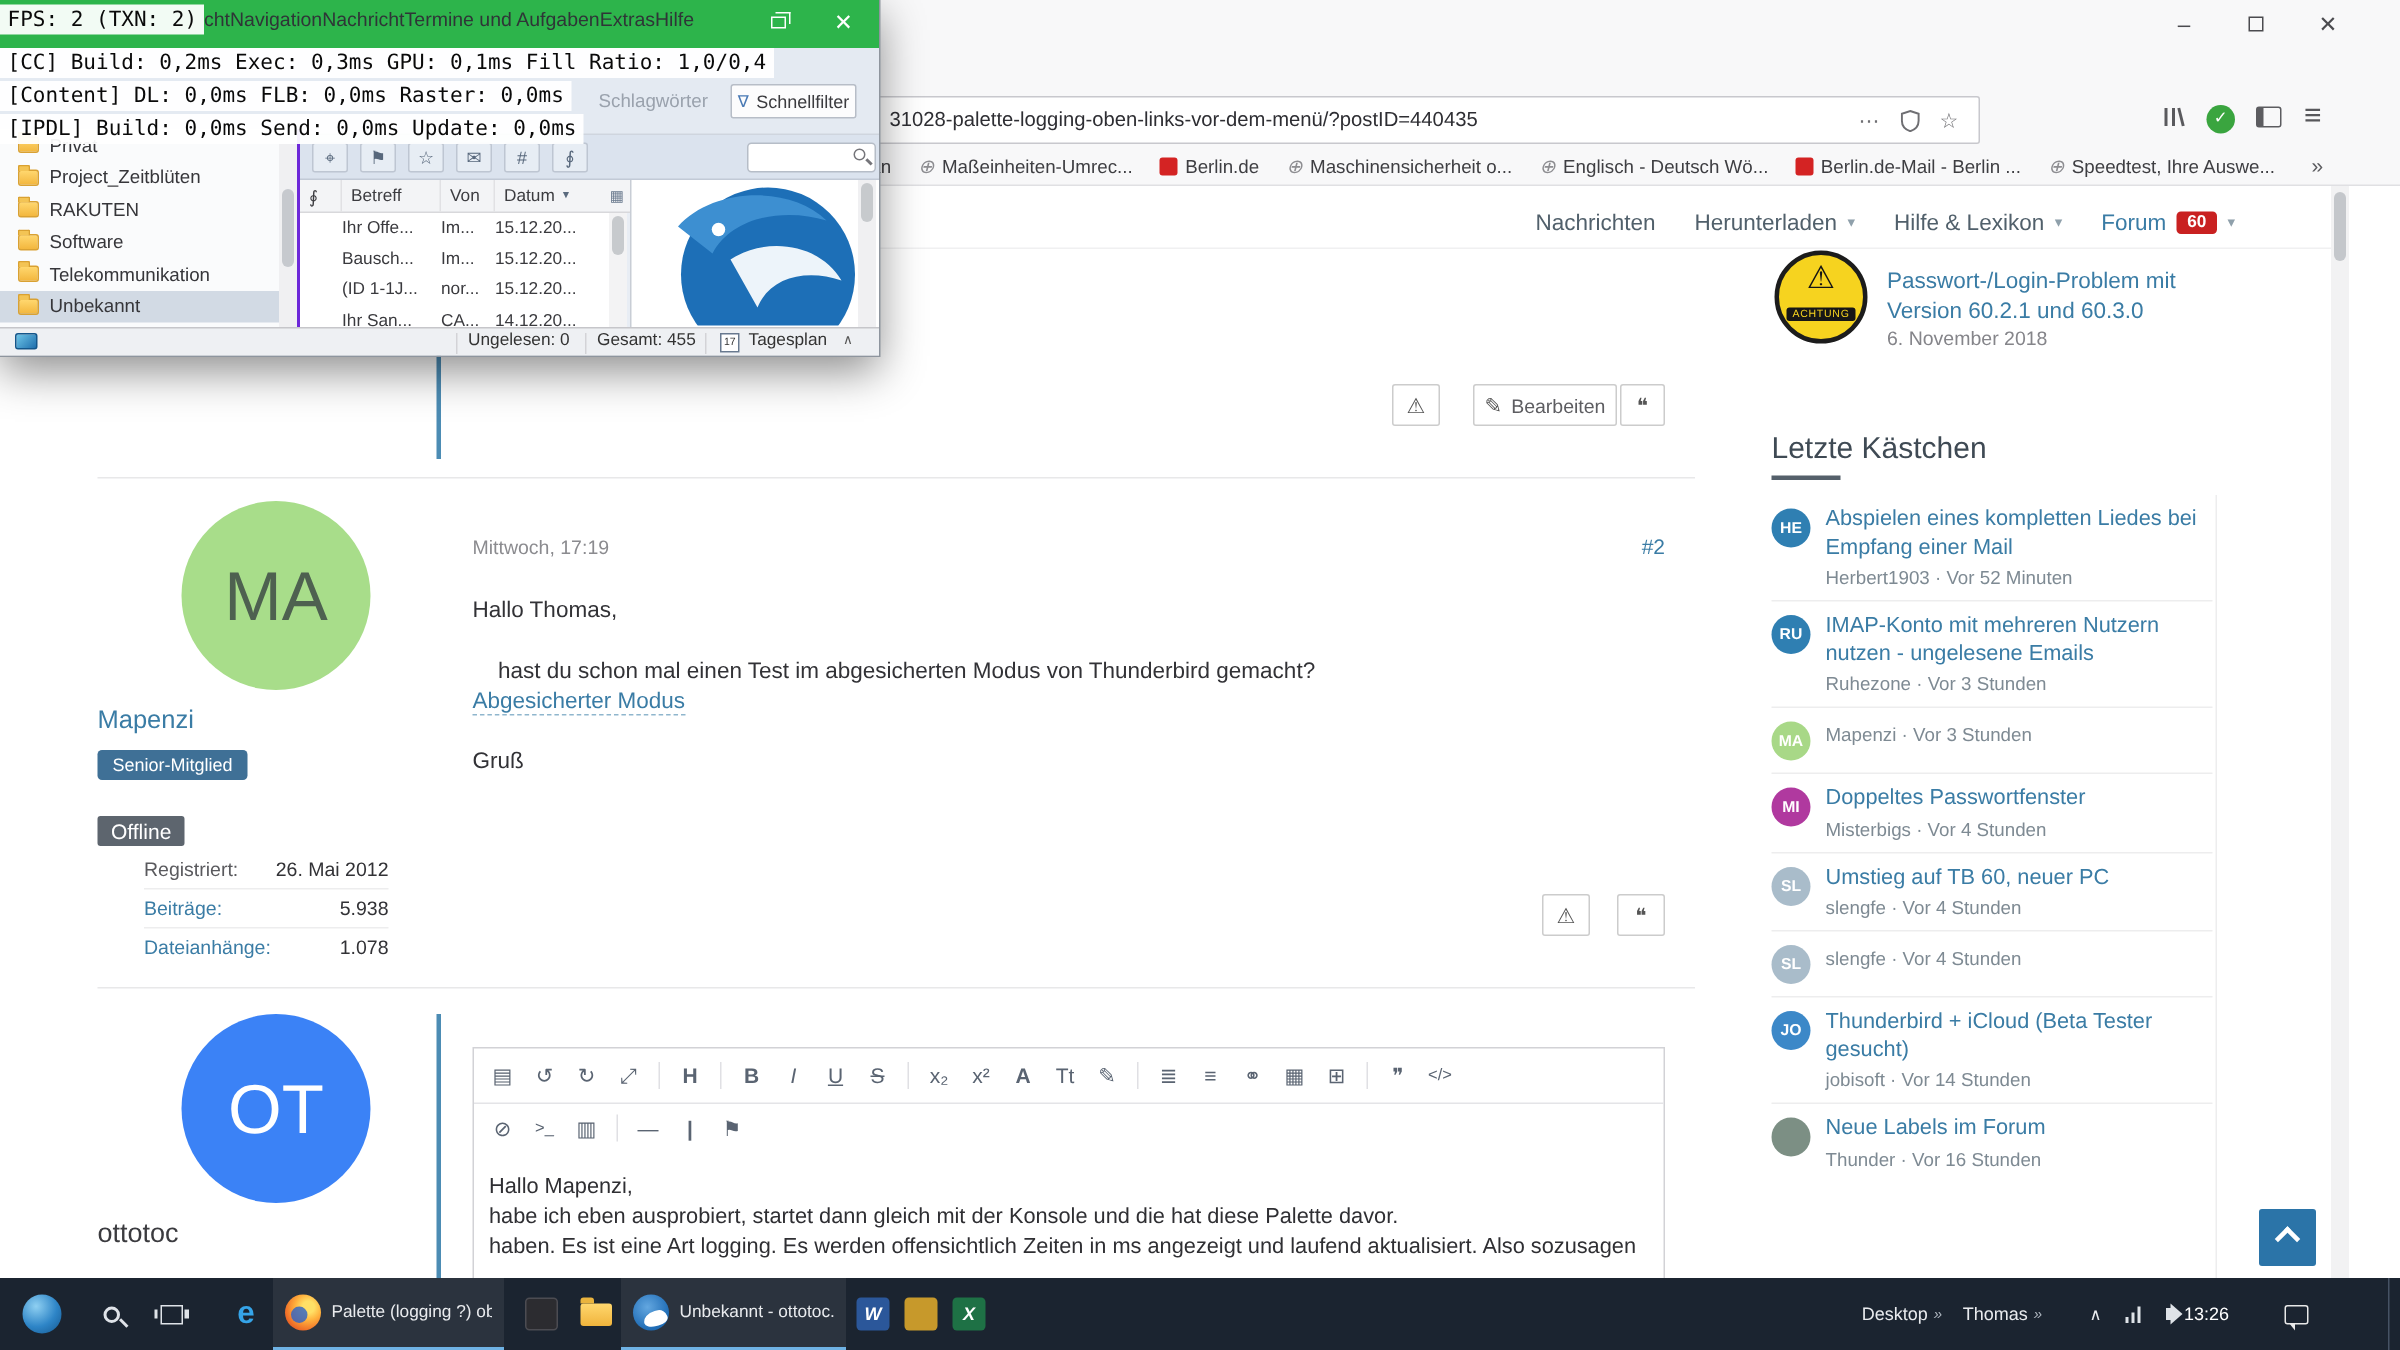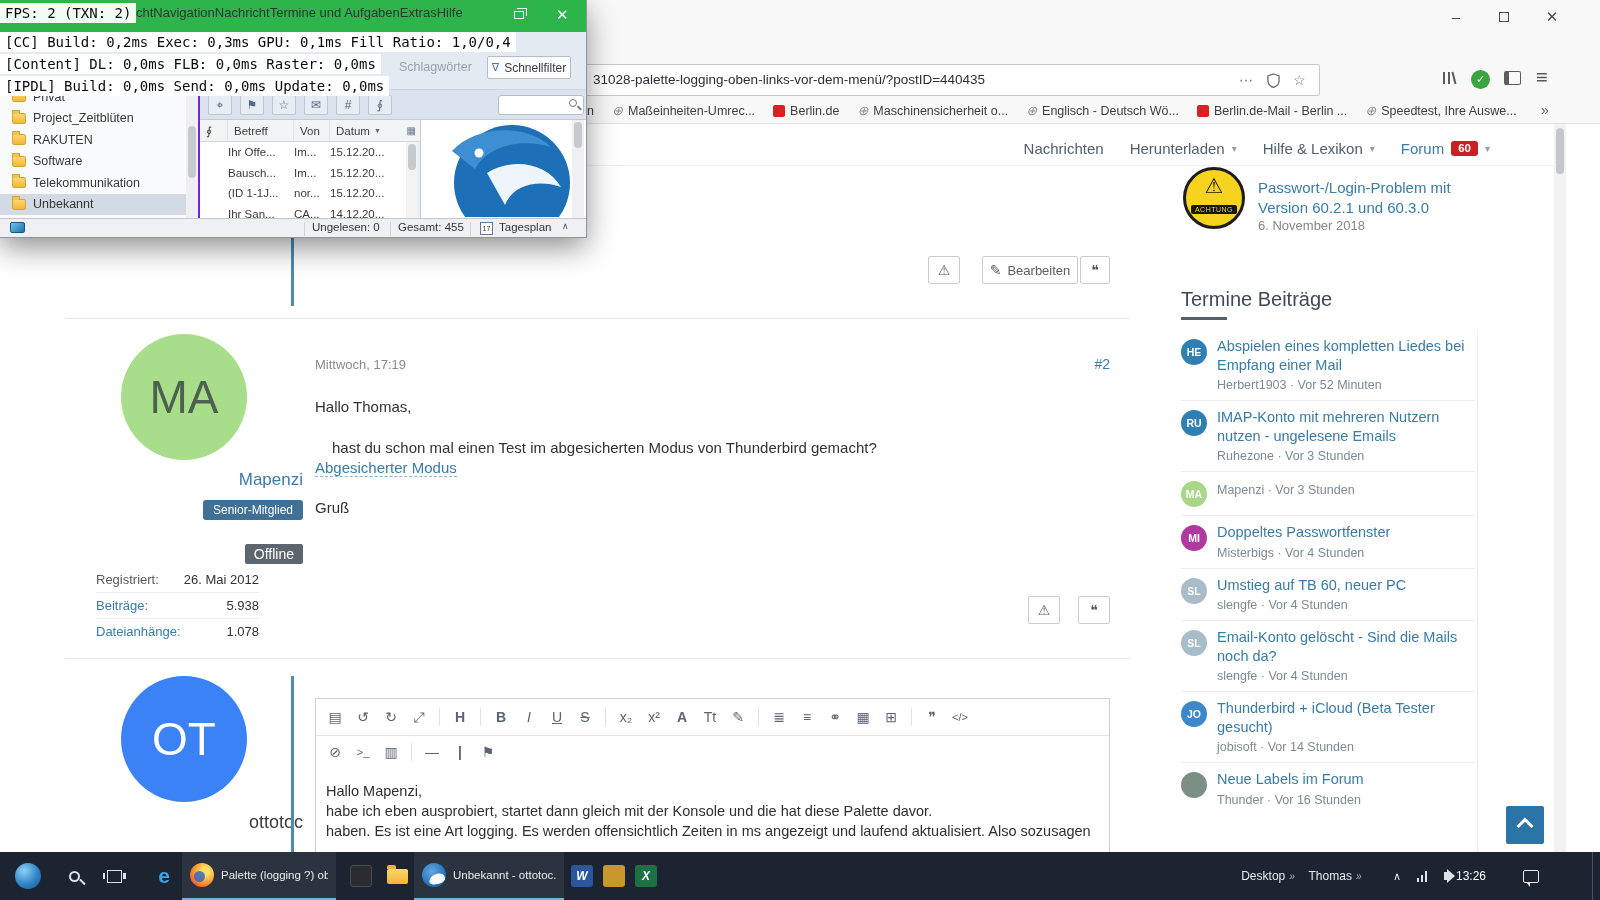--- a/index.html
+++ b/index.html
@@ -31,21 +31,21 @@
 .nvi.active{color:#3a7ca5}
 .nvch{font-size:10px;color:#8fa0ab;font-style:normal}
 #nav-badge{background:#c92121;color:#fff;font-size:11.5px;font-weight:bold;padding:1.5px 7px;border-radius:3px;font-style:normal}
 #nav-sep{left:0;top:165px;width:1554px;height:1px;background:#f0f0f1}
 .hr{left:65px;width:1065px;height:1px;background:#e8e8e9}
 .vline{width:3px;background:#4c8cb4;left:291px}
 
 
 .pbtn{position:absolute;height:28px;background:#fff;border:1px solid #ccc;border-radius:2px;color:#5d5d61;display:flex;align-items:center;justify-content:center;gap:6px;font-size:13px}
 .pbtn .ic{font-size:14px;color:#555}
-.ccol{position:absolute;left:65px;width:238px;text-align:right}
+.ccol{position:absolute;left:65px;width:238px;text-align:left}
 .bigav{position:absolute;left:121px;width:126px;height:126px;border-radius:50%;text-align:center;font-size:46px;line-height:126px}
 #p2-av{top:334px;background:#a8dd8a;color:#4e6150}
 #p3-av{top:676px;background:#d88f52;color:#fff}
 #p2-name{top:470px;font-size:17px;color:#3a7ca5}
 #p3-name{top:812px;font-size:18px;color:#3b3b3f}
 .badge-rank{background:#3f7096;color:#fff;font-size:12px;padding:3px 10px;border-radius:3px;display:inline-block}
 .badge-off{background:#5d656e;color:#fff;font-size:14px;padding:2px 9px;border-radius:2px;display:inline-block}
 #p2-fields{left:96px;top:566px;width:163px;font-size:13px}
 .fr{height:26px;display:flex;justify-content:space-between;align-items:center}
 .fr+.fr{border-top:1px solid #ededee}
@@ -339,21 +339,21 @@
   </div>
 
   <div id="ann-icon" class="b">
     <span id="ann-tri">⚠</span>
     <span id="ann-lab">ACHTUNG</span>
   </div>
   <div id="ann-t1" class="b" style="top:178px">Passwort-/Login-Problem mit</div>
   <div id="ann-t2" class="b" style="top:198px">Version 60.2.1 und 60.3.0</div>
   <div id="ann-date" class="b">6. November 2018</div>
 
-  <div id="sb-head" class="b">Termine Beiträge</div>
+  <div id="sb-head" class="b">Letzte Kästchen</div>
   <div id="sb-bar" class="b"></div>
   <div id="sb-vline" class="b"></div>
 
   <div id="sb-list" class="b">
     <div class="sbi">
       <span class="sb-av" style="background: rgb(47, 127, 178);">HE</span>
       <div>
           <div class="sb-title">Abspielen eines kompletten Liedes bei Empfang einer Mail</div>
           <div class="sb-meta">Herbert1903 · Vor 52 Minuten</div>
         </div>
@@ -381,21 +381,20 @@
     <div class="sbi">
       <span class="sb-av" style="background: rgb(169, 188, 202);">SL</span>
       <div>
           <div class="sb-title">Umstieg auf TB 60, neuer PC</div>
           <div class="sb-meta">slengfe · Vor 4 Stunden</div>
         </div>
     </div>
     <div class="sbi">
       <span class="sb-av" style="background: rgb(169, 188, 202);">SL</span>
       <div>
-          <div class="sb-title">Email-Konto gelöscht - Sind die Mails noch da?</div>
           <div class="sb-meta">slengfe · Vor 4 Stunden</div>
         </div>
     </div>
     <div class="sbi">
       <span class="sb-av" style="background: rgb(60, 136, 200);">JO</span>
       <div>
           <div class="sb-title">Thunderbird + iCloud (Beta Tester gesucht)</div>
           <div class="sb-meta">jobisoft · Vor 14 Stunden</div>
         </div>
     </div>

